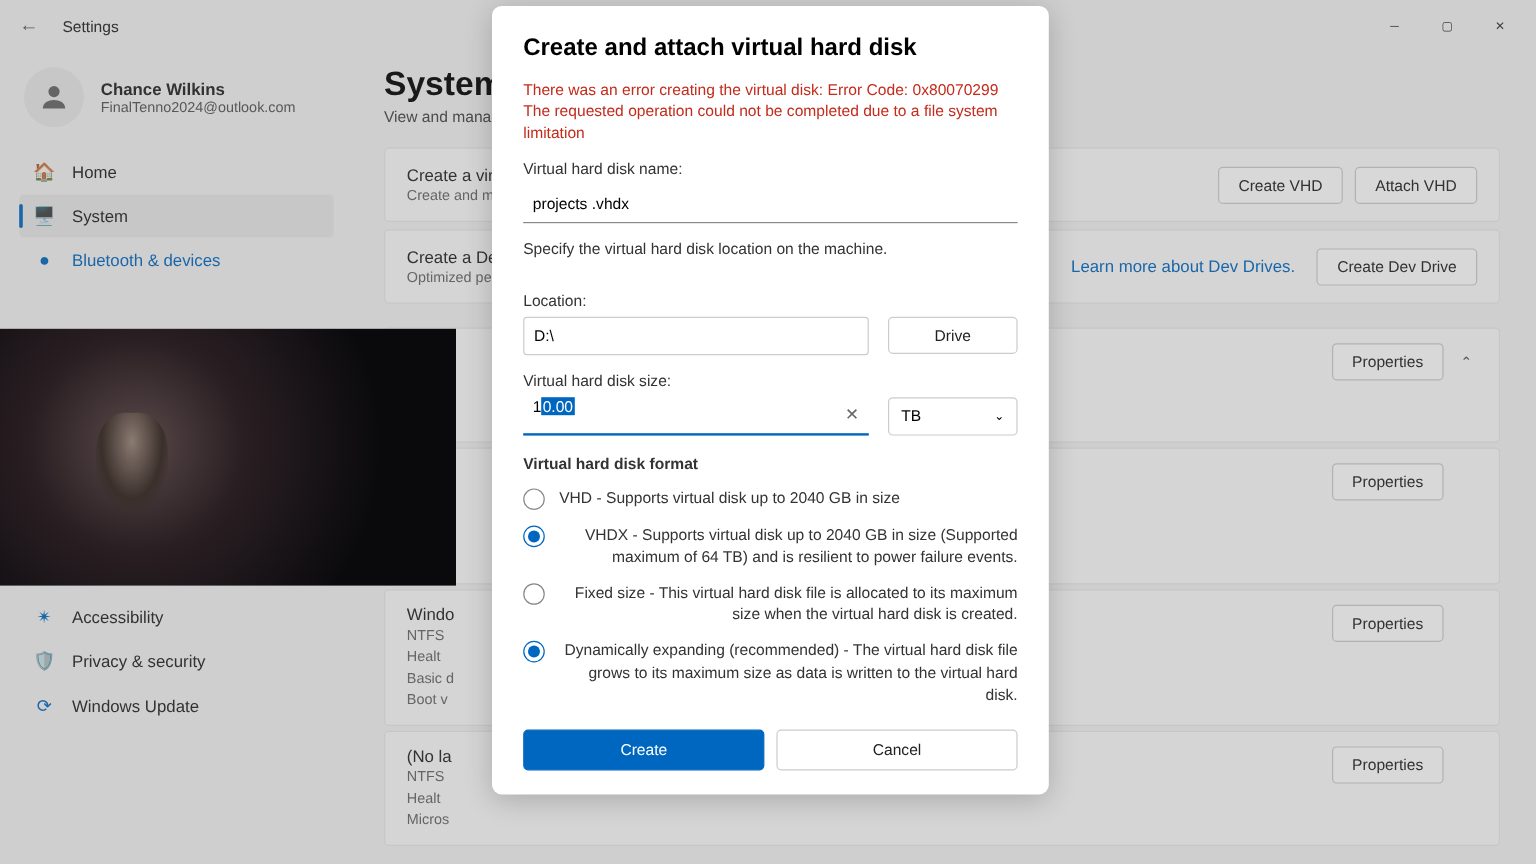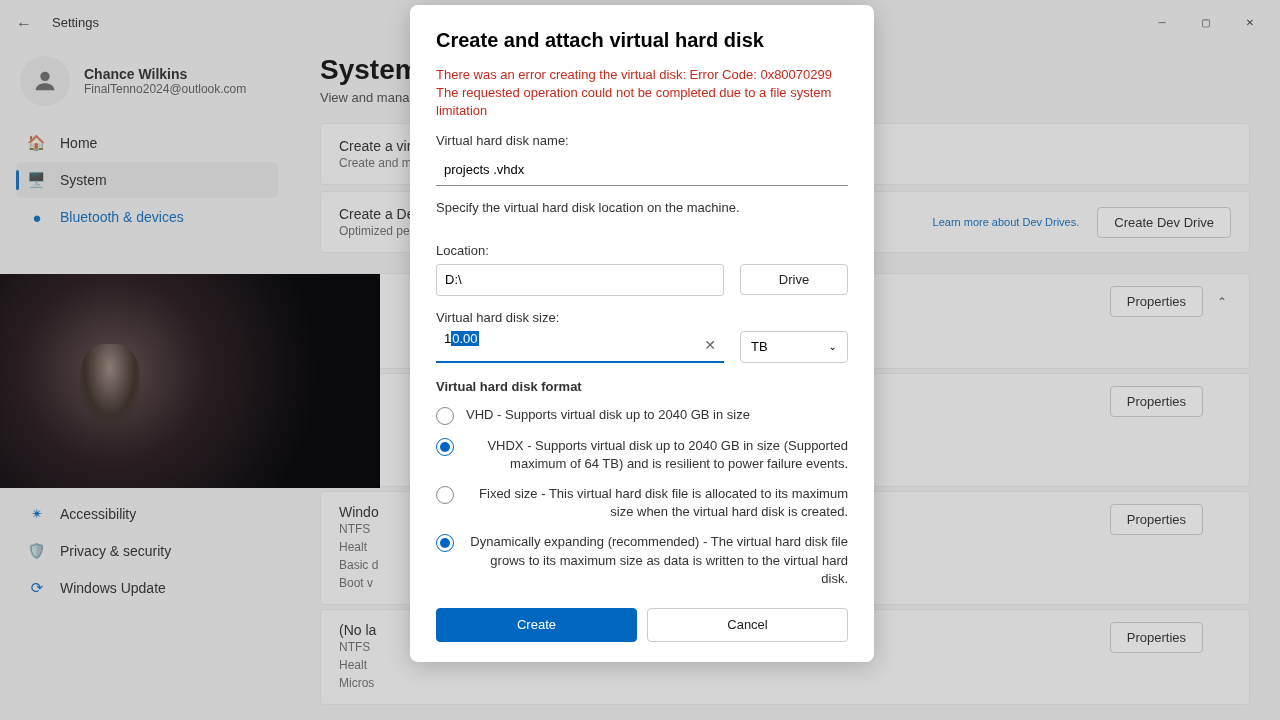--- a/index.html
+++ b/index.html
@@ -32,21 +32,21 @@
 .navicon { width: 18px; height: 18px; display: flex; align-items: center; justify-content: center; font-size: 15px; }
 
 
 .pagetitle { font-size: 28px; font-weight: 600; margin-bottom: 4px; }
 .pagesub { font-size: 13px; color: #444; margin-bottom: 18px; }
 .card { background: #fbfbfb; border: 1px solid #e8e8e8; border-radius: 4px; padding: 14px 18px; margin-bottom: 6px; display: flex; align-items: center; }
 .card .cardtext .ct1 { font-size: 14px; color: #222; }
 .card .cardtext .ct2 { font-size: 12px; color: #666; margin-top: 2px; }
 .card .cardactions { margin-left: auto; display: flex; gap: 10px; align-items: center; }
 .btn { background: #fff; border: 1px solid #ccc; border-radius: 4px; padding: 7px 16px; font-size: 13px; color: #222; }
-.link { color: #0067c0; font-size: 11px; text-decoration: none; margin-right: 8px; margin-left: 34px; }
+.link { color: #0067c0; font-size: 14px; text-decoration: none; margin-right: 8px; margin-left: 34px; }
 .disklist { margin-top: 20px; }
 .diskrow { display: flex; align-items: flex-start; padding: 12px 18px; background: #fbfbfb; border: 1px solid #e8e8e8; border-radius: 4px; margin-bottom: 4px; }
 .diskrow .dinfo { flex: 1; }
 .diskrow .dtitle { font-size: 14px; color: #222; }
 .diskrow .dmeta { font-size: 12px; color: #666; line-height: 1.5; }
 .diskrow .dactions { display: flex; gap: 10px; align-items: center; }
 .chev { width: 18px; text-align: center; color: #555; font-size: 12px; }
 
 
 .overlay { position: absolute; inset: 0; background: rgba(100,100,100,0.25); }
@@ -139,20 +139,24 @@
 
   <div class="content">
     <div class="pagetitle">System</div>
     <div class="pagesub">View and manag</div>
 
     <div class="card">
       <div class="cardtext">
         <div class="ct1">Create a virtua</div>
         <div class="ct2">Create and mou</div>
       </div>
+      <div class="cardactions">
+        <button class="btn">Create VHD</button>
+        <button class="btn">Attach VHD</button>
+      </div>
     </div>
 
     <div class="card">
       <div class="cardtext">
         <div class="ct1">Create a Dev</div>
         <div class="ct2">Optimized perf</div>
       </div>
       <div class="cardactions">
         <a class="link">Learn more about Dev Drives.</a>
         <button class="btn">Create Dev Drive</button>

